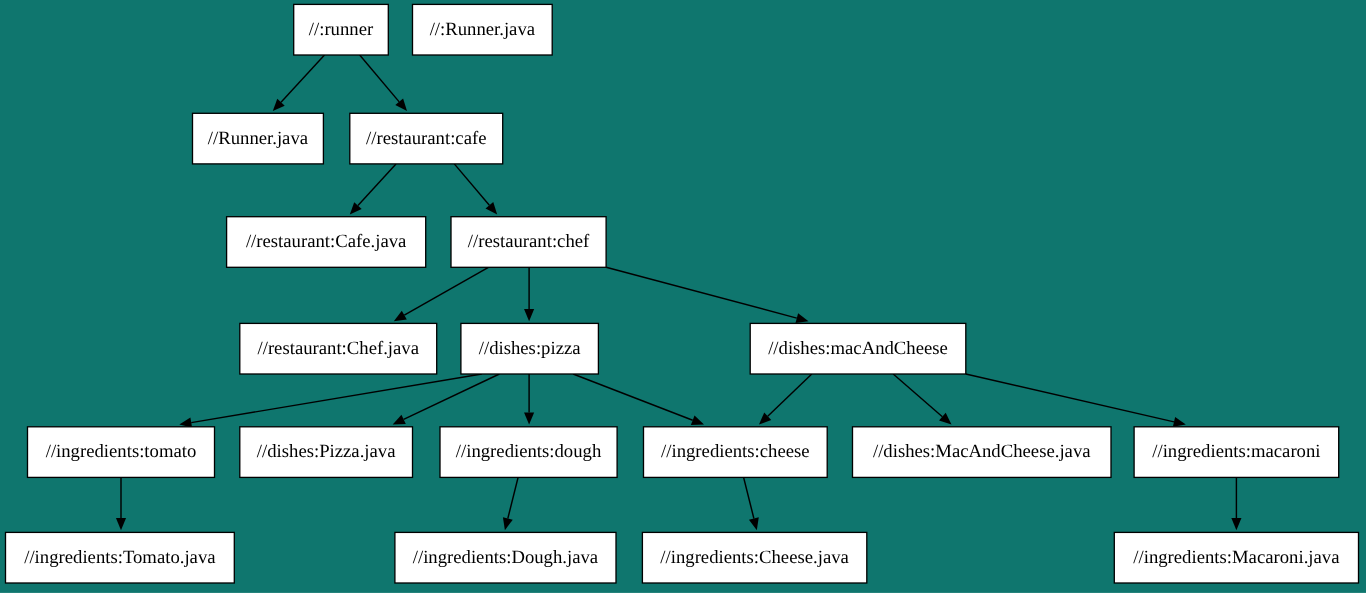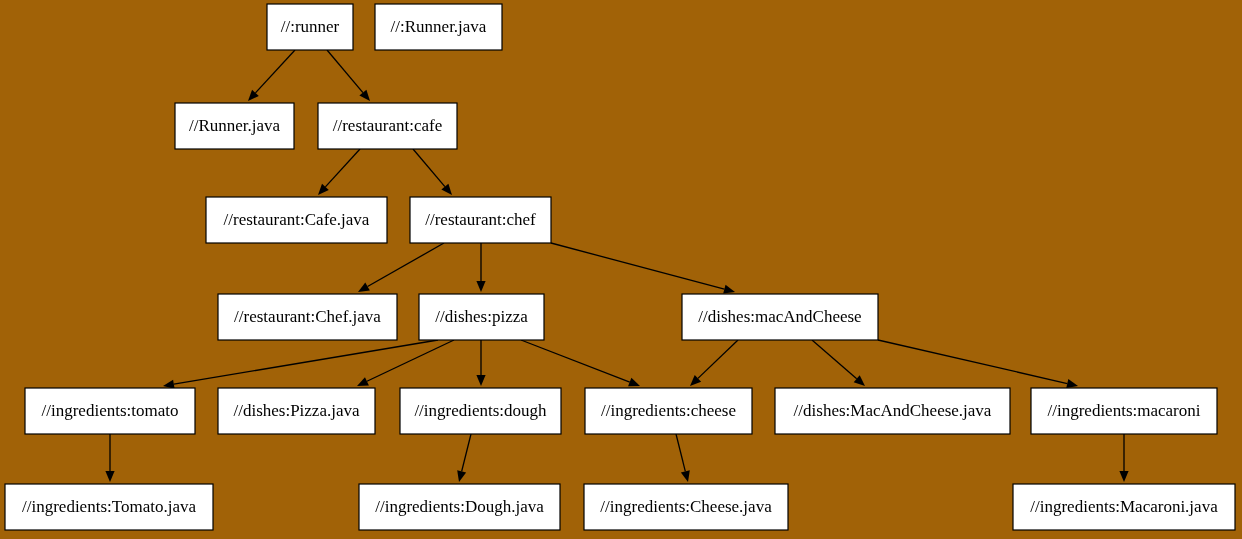--- a/index.html
+++ b/index.html
@@ -4,21 +4,21 @@
 <style>
   html, body {
     margin: 0;
     padding: 0;
     background: #ffffff;
   }
   #graph-root {
     position: relative;
     width: 1242px;
     height: 539px;
-    background: #a16207;
+    background: #0f766e;
     font-family: "Liberation Serif", "DejaVu Serif", serif;
   }
   svg#graph-canvas {
     display: block;
     width: 1242px;
     height: 539px;
   }
   .node-box {
     fill: #ffffff;
     stroke: #000000;

